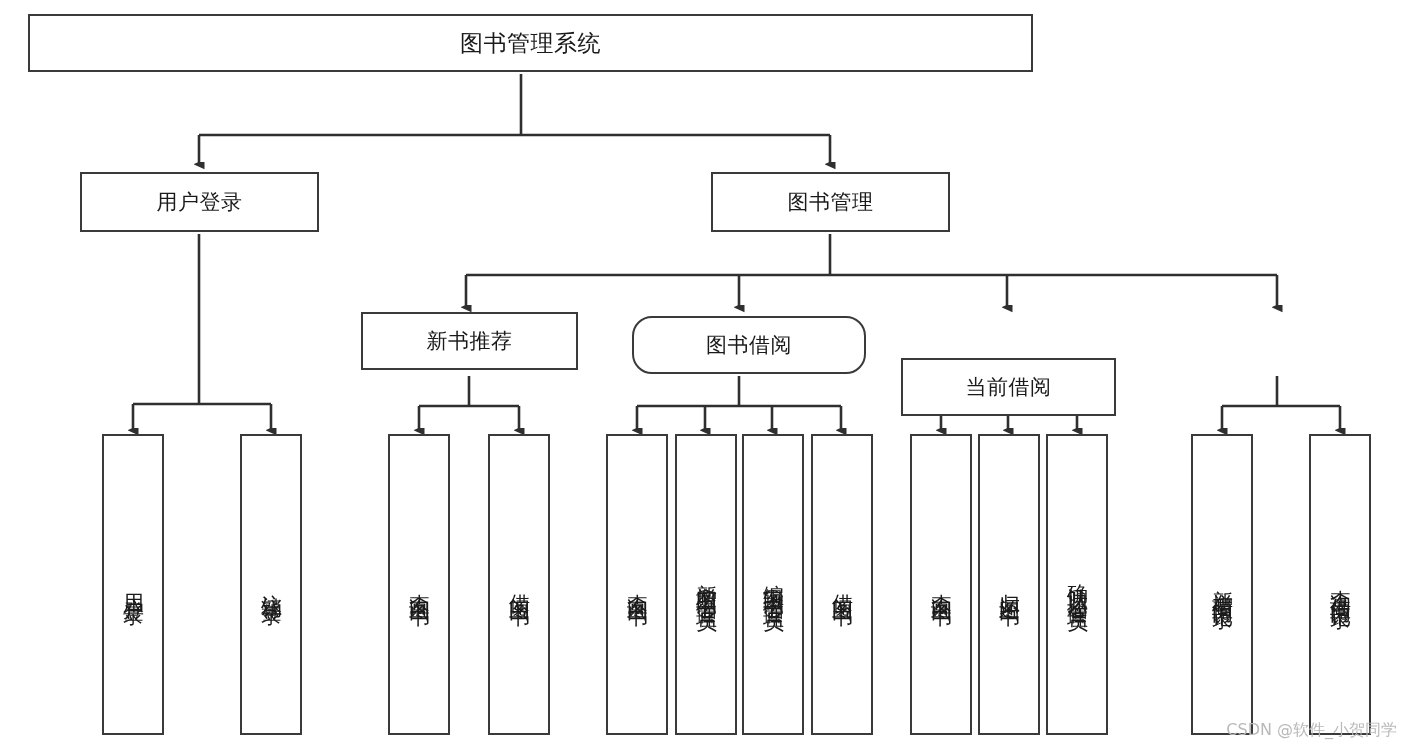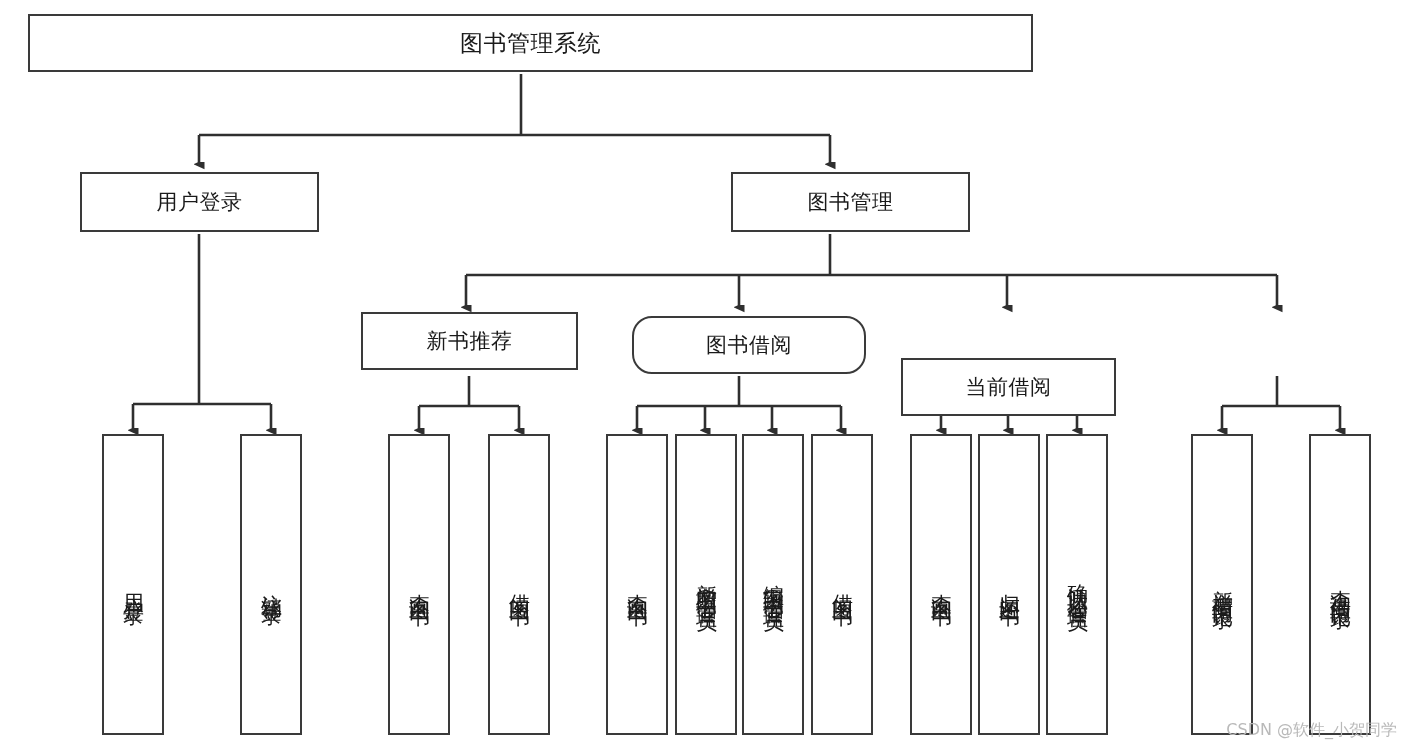--- a/index.html
+++ b/index.html
@@ -124,21 +124,21 @@
     </g>
   </svg>
 
   <div class="node root" style="left:19px; top:14px; width:1005px; height:58px;margin-left:9px;">
     <span class="node-label">图书管理系统</span>
   </div>
 
   <div class="node" style="left:80px; top:172px; width:239px; height:60px;">
     <span class="node-label">用户登录</span>
   </div>
-  <div class="node" style="left:731px; top:172px; width:239px; height:60px;">
+  <div class="node" style="left:711px; top:172px; width:239px; height:60px;">
     <span class="node-label">图书管理</span>
   </div>
 
   <div class="node" style="left:361px; top:312px; width:217px; height:58px;">
     <span class="node-label">新书推荐</span>
   </div>
   <div class="node" style="left:632px; top:316px; width:234px; height:58px;border-radius:20px;">
     <span class="node-label">图书借阅</span>
   </div>
   <div class="node" style="left:901px; top:316px; width:215px; height:58px;margin-top:42px;">

